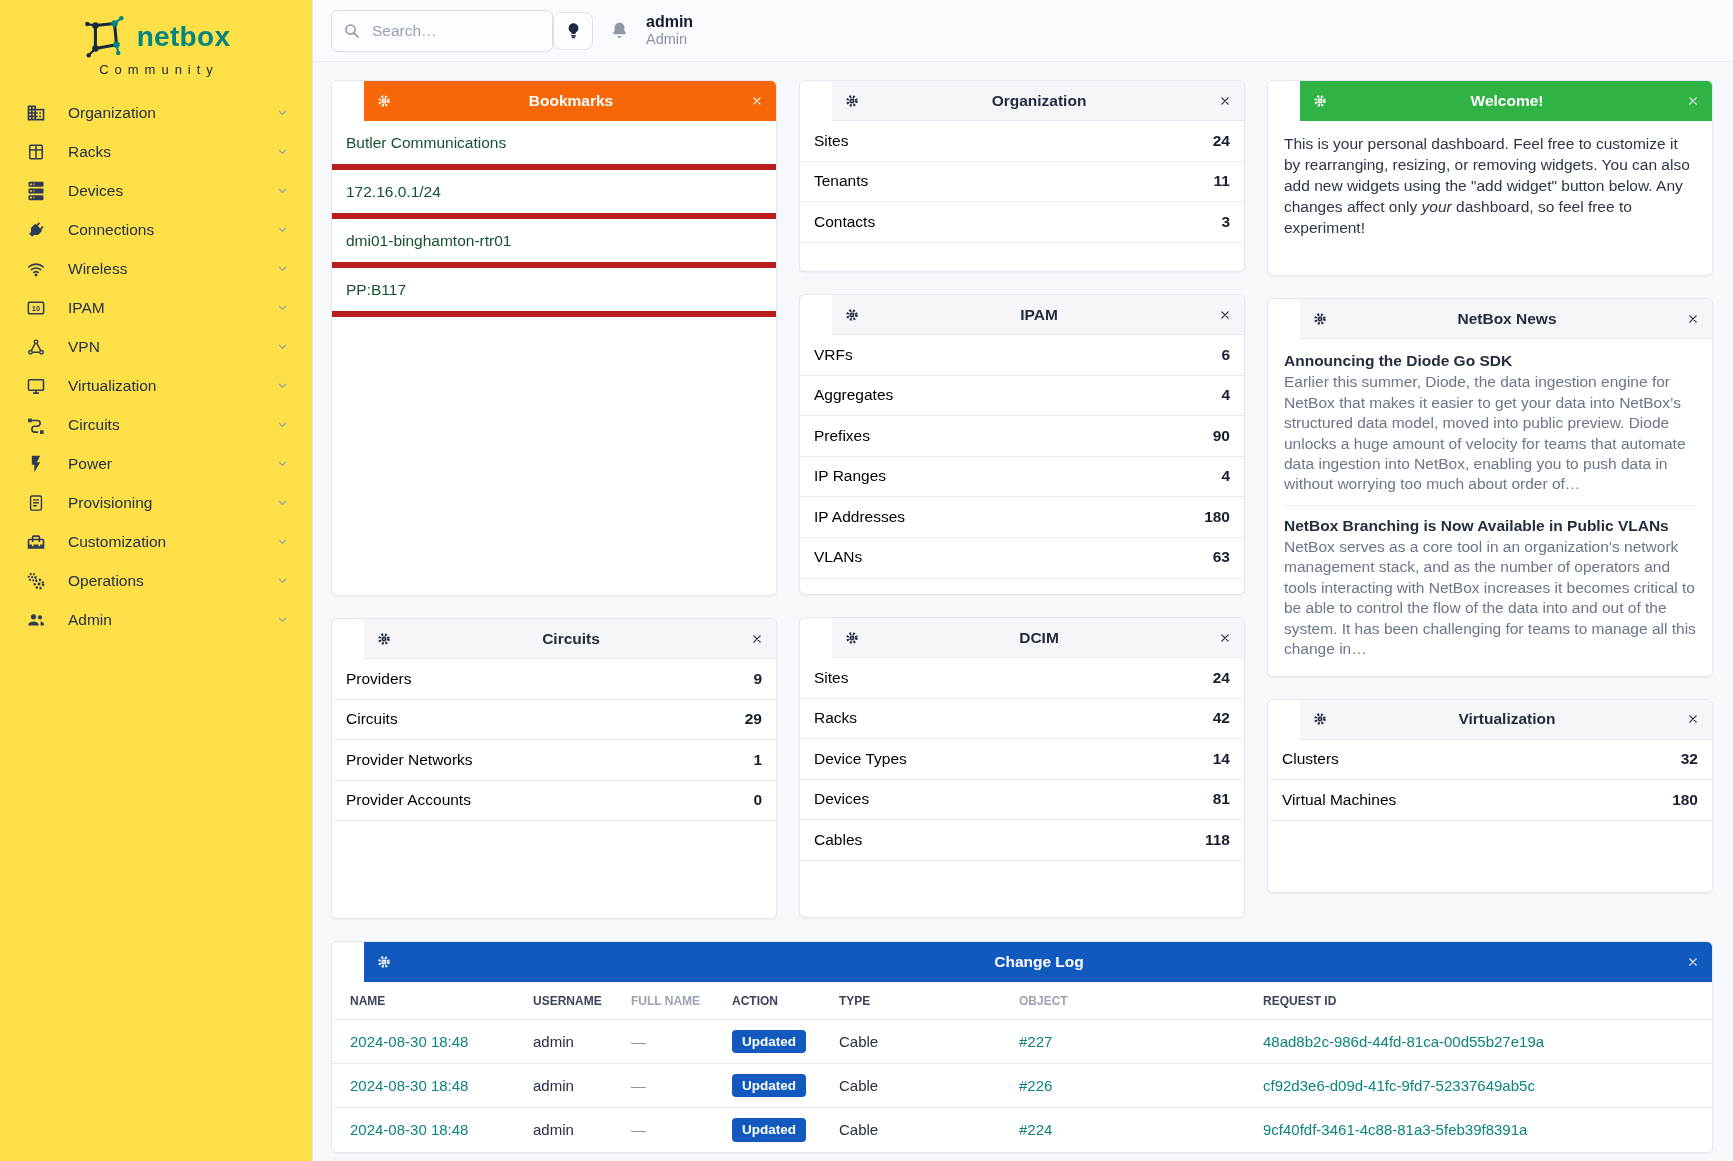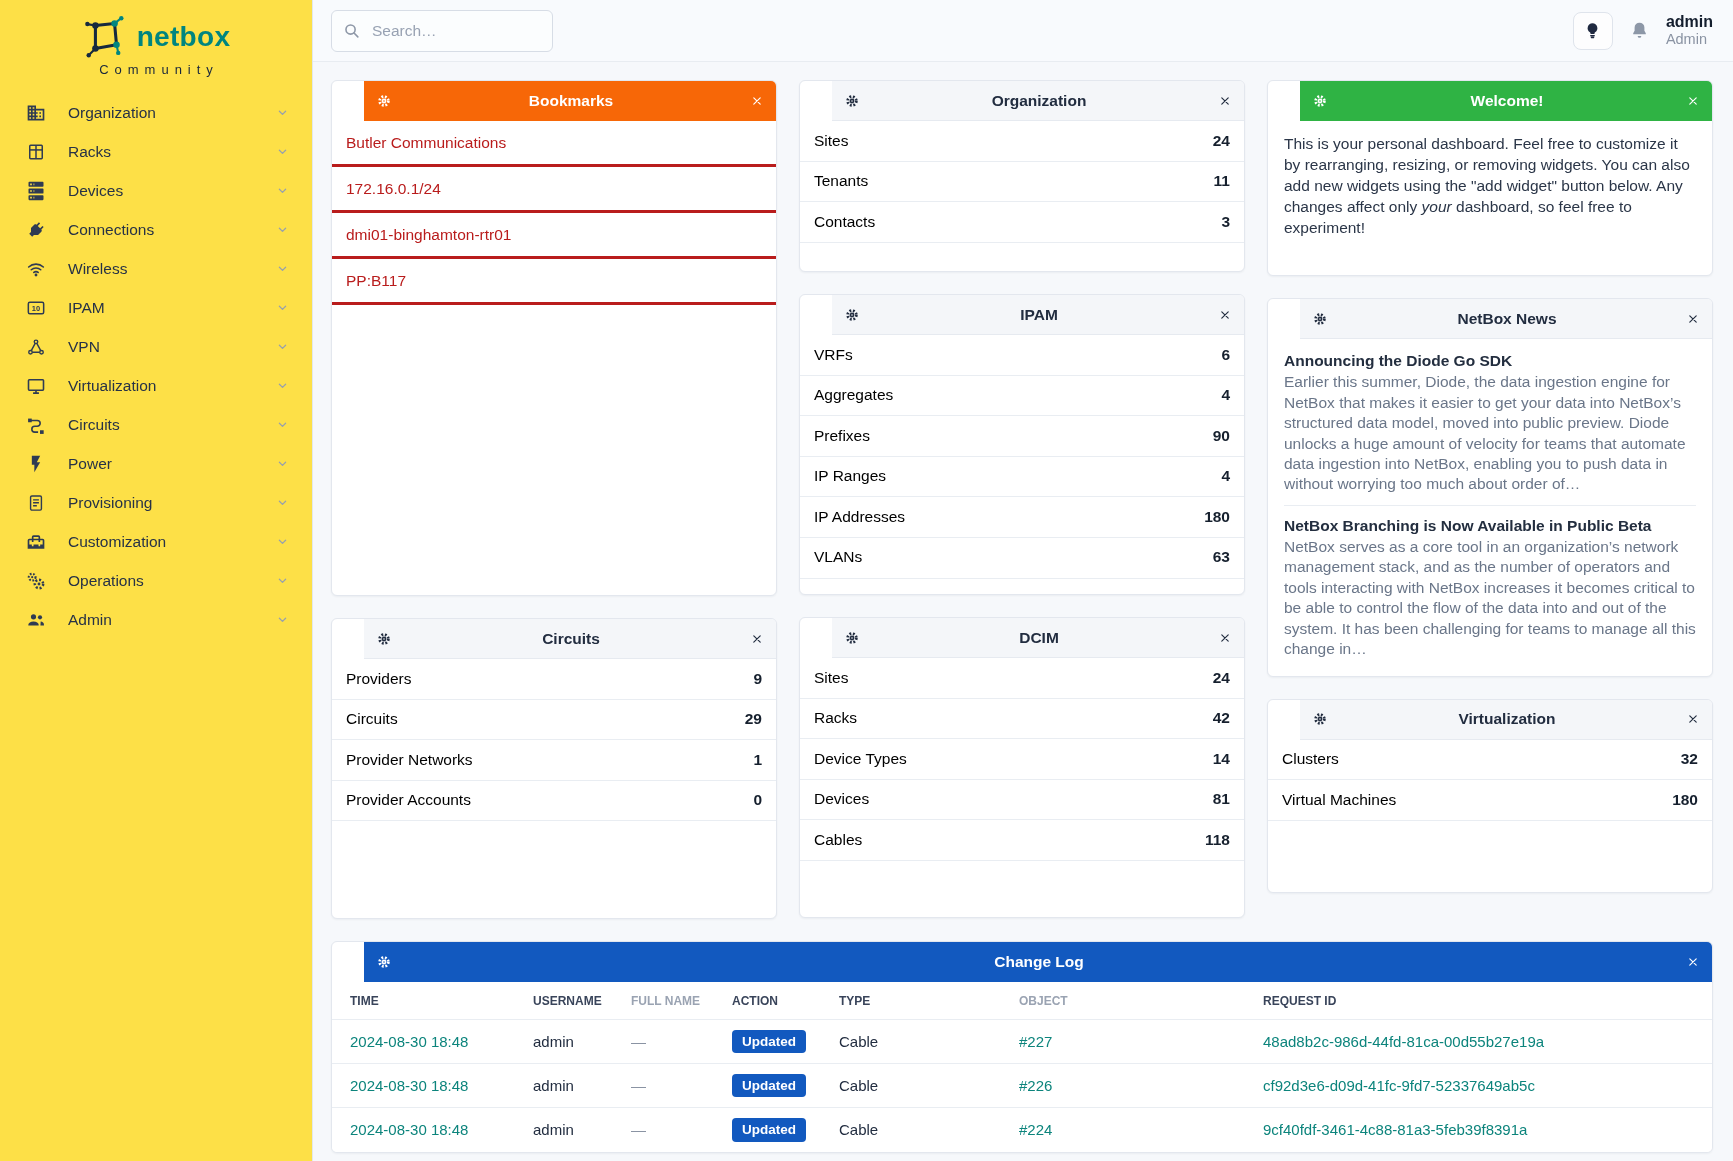--- a/index.html
+++ b/index.html
@@ -23,21 +23,21 @@
   .nav { margin-top:14px; }
   .nav-item { display:flex; align-items:center; height:39px; padding:0 22px 0 26px; color:#273246; font-size:15.5px; }
   .nav-icon { width:22px; display:flex; color:#2f3b52; margin-right:20px; }
   .nav-icon svg { width:20px; height:20px; }
   .nav-label { flex:1; }
   .nav-chev { display:flex; color:#97a0ae; }
   .nav-chev svg { width:15px; height:15px; }
 
   
   .main { flex:1; display:flex; flex-direction:column; min-width:0; }
-  .topbar { flex:0 0 62px; height:62px; display:flex; align-items:center; justify-content:space-between;
+  .topbar { flex:0 0 62px; height:62px; display:flex; align-items:center; justify-content:flex-start;
             border-bottom:1px solid #e8ecf1; padding:0 20px 0 18px; background:#f8fafd; }
   .search { position:relative; display:flex; align-items:center; }
   .search input { width:222px; height:42px; border:1px solid #d7dde6; border-radius:6px; background:#fbfdfe;
                   padding:0 12px 0 40px; font-size:15.5px; color:#1f2940; outline:none; font-family:inherit; }
   .search input::placeholder { color:#98a2b3; }
   .mag { position:absolute; left:11px; display:flex; color:#8d97a7; }
   .mag svg { width:19px; height:19px; }
   .tb-right { display:flex; align-items:center; }
   .theme-btn { width:40px; height:38px; border:1px solid #dfe4ec; border-radius:8px; background:#fdfdfe;
                display:flex; align-items:center; justify-content:center; color:#1f2940; cursor:pointer; }
@@ -61,21 +61,21 @@
   .hbtn.gear svg { width:16px; height:16px; }
   .hbtn.close svg { width:14px; height:14px; }
   .card-head.accent { color:#fff; border-bottom:0; }
   .card-head.accent h2 { font-weight:700; }
   .w-bookmarks { height:516px; }
   .w-circuits, .w-ipam, .w-dcim { height:301px; }
   .w-organization { height:192px; }
   .w-welcome { height:196px; }
   .w-virtualization { height:194px; }
 
-  .bm-item { display:block; padding:12.5px 14px; border-bottom:3px solid #b91c1c; color:#b91c1c; font-size:15.5px; }
+  .bm-item { display:block; padding:12.5px 14px; border-bottom:6px solid #b91c1c; color:#14532d; font-size:15.5px; }
 
   .stat-row { display:flex; align-items:center; justify-content:space-between; padding:10.5px 14px;
               border-bottom:1px solid #e9edf2; font-size:15.5px; line-height:1.2; }
   .stat-label { color:#000000; }
   .stat-value { color:#16202e; font-weight:600; }
 
   .welcome-text { margin:0; padding:12px 16px; font-size:15.5px; line-height:1.36; color:#2b3648; }
   .welcome-text em { font-style:italic; }
 
   .news-list { padding:2px 16px 6px; }
@@ -593,21 +593,21 @@
                     <path d="M6.5 6.5l11 11M17.5 6.5l-11 11" stroke="currentColor" stroke-width="2" stroke-linecap="round"></path>
                   </svg>
                 </button>
             </header>
             <div class="news-list" id="newsList">
                 <article class="news-item">
                   <a class="news-title">Announcing the Diode Go SDK</a>
                   <p class="news-excerpt">Earlier this summer, Diode, the data ingestion engine for NetBox that makes it easier to get your data into NetBox’s structured data model, moved into public preview. Diode unlocks a huge amount of velocity for teams that automate data ingestion into NetBox, enabling you to push data in without worrying too much about order of…</p>
                 </article>
                 <article class="news-item">
-                  <a class="news-title">NetBox Branching is Now Available in Public Beta</a>
+                  <a class="news-title">NetBox Branching is Now Available in Public VLANs</a>
                   <p class="news-excerpt">NetBox serves as a core tool in an organization’s network management stack, and as the number of operators and tools interacting with NetBox increases it becomes critical to be able to control the flow of the data into and out of the system. It has been challenging for teams to manage all this change in…</p>
                 </article>
               </div>
           </section>
 
           <section class="card w-virtualization">
             <header class="card-head">
               <button class="hbtn gear" style="display: inline-flex;">
                   <svg viewBox="0 0 24 24" aria-hidden="true" width="100%" height="100%">
                     <circle cx="12" cy="12" r="6.5" fill="none" stroke="currentColor" stroke-width="4.2" stroke-dasharray="2.7 2.5"></circle>
@@ -647,21 +647,21 @@
           <button class="hbtn close" style="display: inline-flex;">
               <svg viewBox="0 0 24 24" aria-hidden="true" width="100%" height="100%">
                 <path d="M6.5 6.5l11 11M17.5 6.5l-11 11" stroke="currentColor" stroke-width="2" stroke-linecap="round"></path>
               </svg>
             </button>
         </header>
         <div class="table-wrap">
           <table>
             <thead>
                 <tr id="clHead">
-                  <th class="">TIME</th>
+                  <th class="">NAME</th>
                   <th class="">USERNAME</th>
                   <th class="muted">FULL NAME</th>
                   <th class="">ACTION</th>
                   <th class="">TYPE</th>
                   <th class="muted">OBJECT</th>
                   <th class="">REQUEST ID</th>
                 </tr>
               </thead>
             <tbody id="clBody">
                 <tr>

